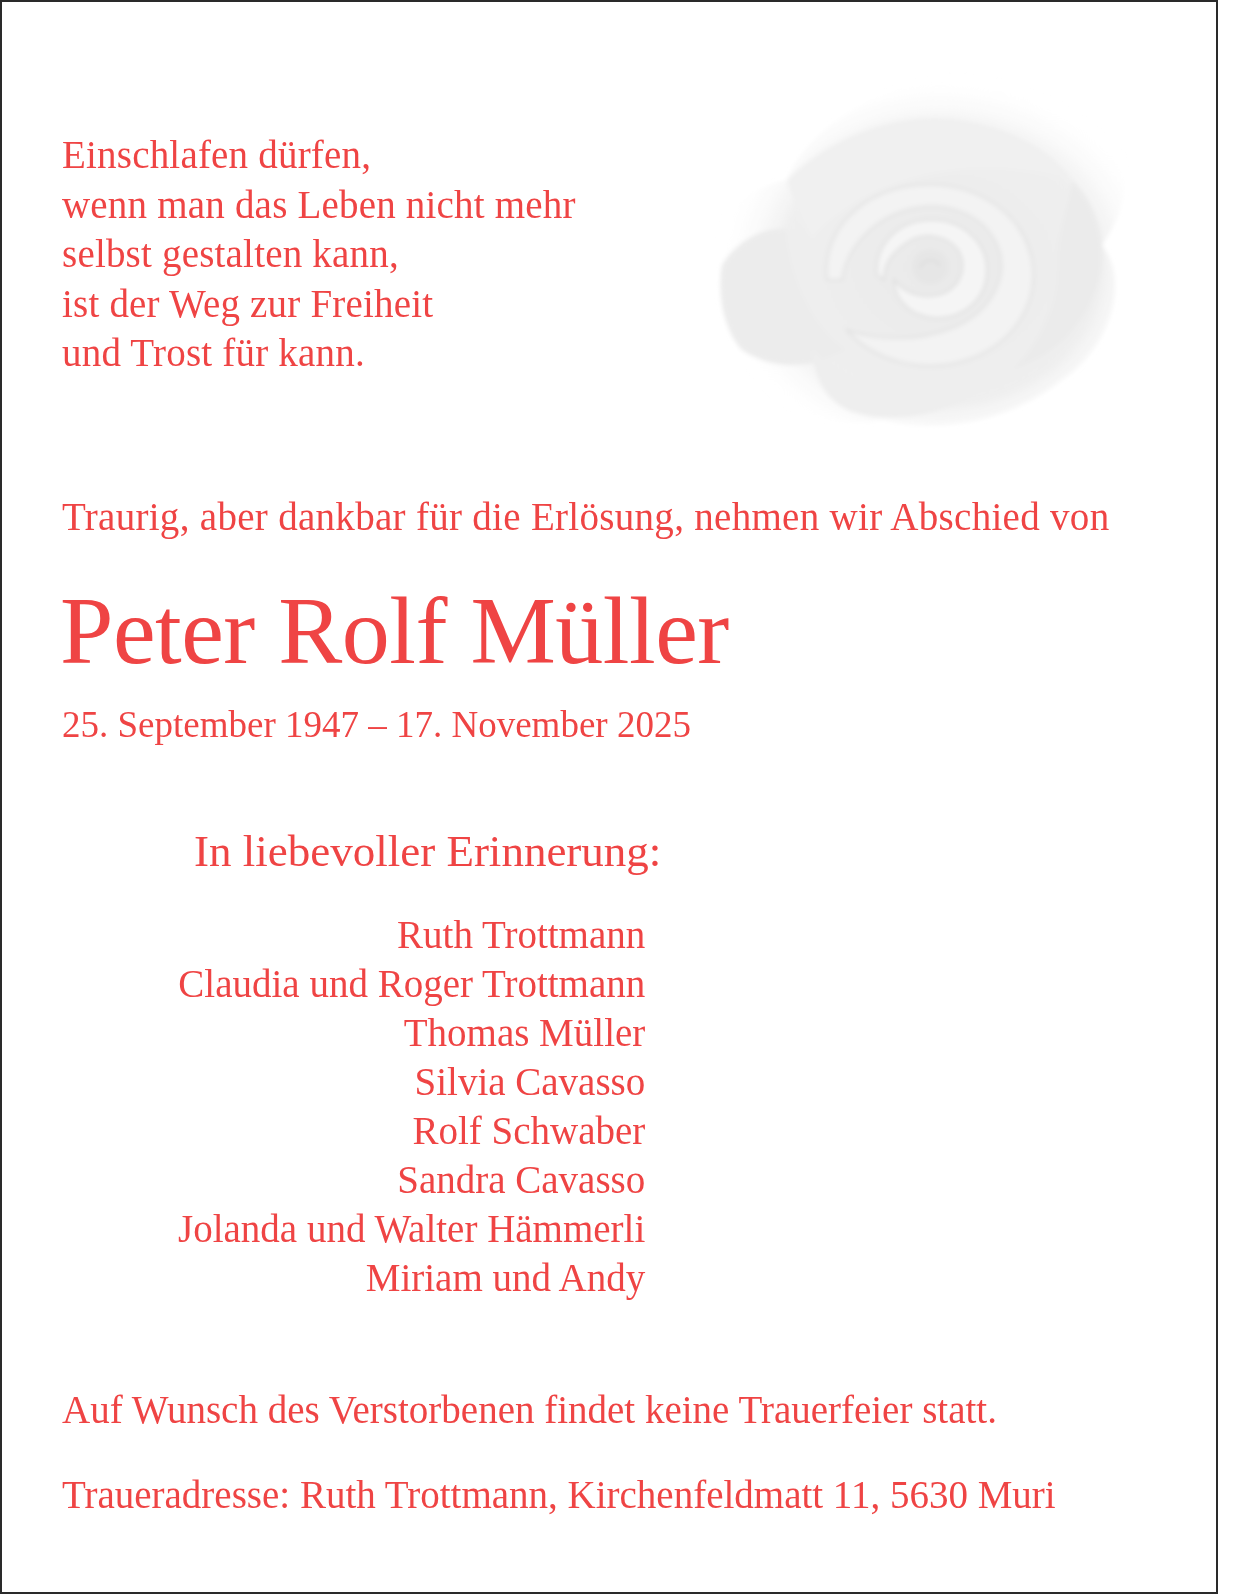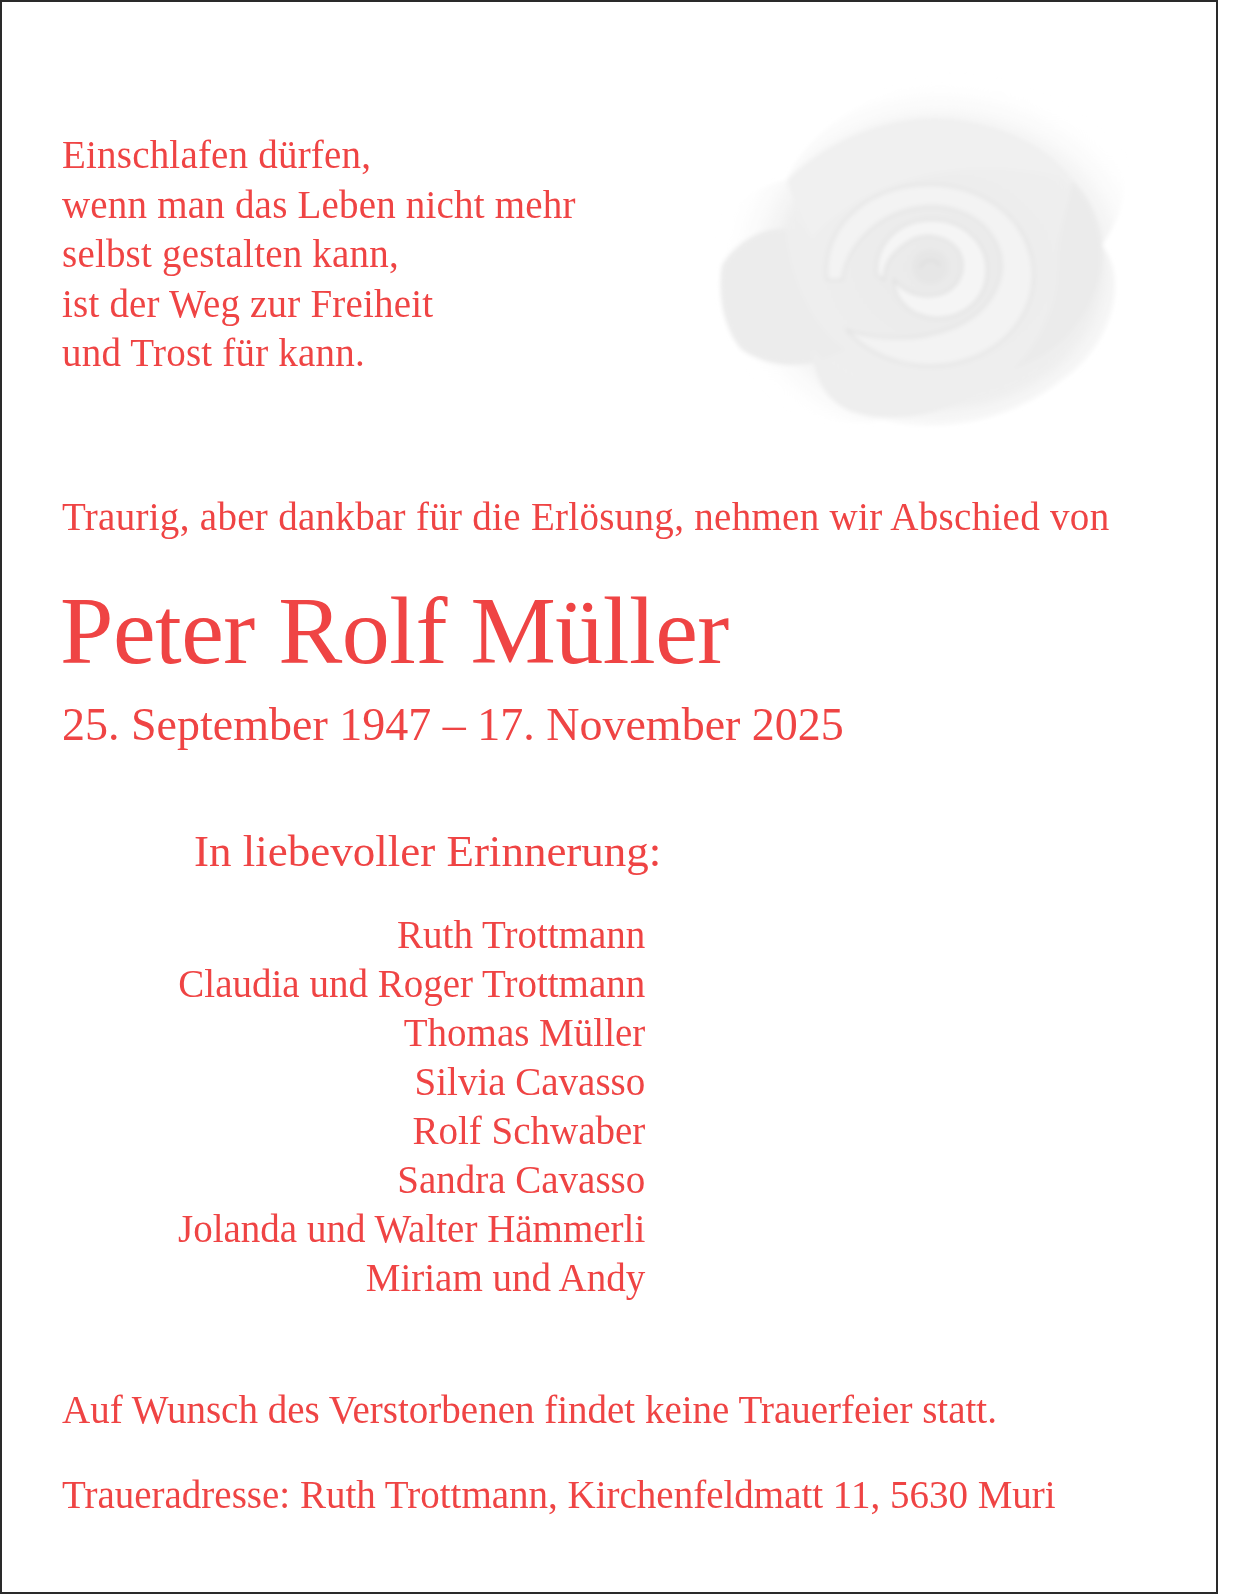--- a/index.html
+++ b/index.html
@@ -59,21 +59,21 @@
       top: 574px;
       font-size: 96px;
       line-height: 110px;
       white-space: nowrap;
       letter-spacing: -0.5px;
     }
     .dates {
       position: absolute;
       left: 60px;
       top: 700px;
-      font-size: 46px;
+      font-size: 37px;
       line-height: 46px;
       white-space: nowrap;
     }
     .memory-heading {
       position: absolute;
       left: 192px;
       top: 826px;
       font-size: 45px;
       line-height: 46px;
       white-space: nowrap;

